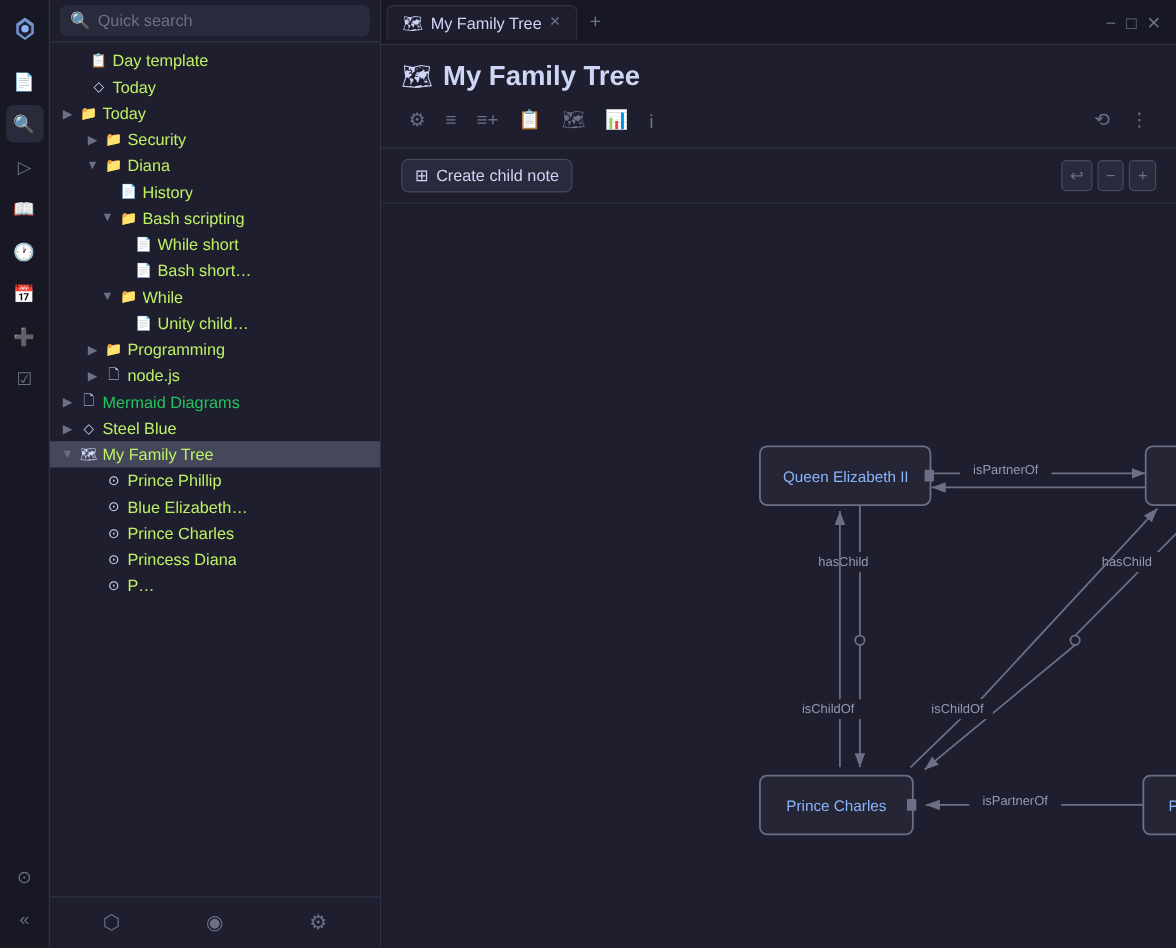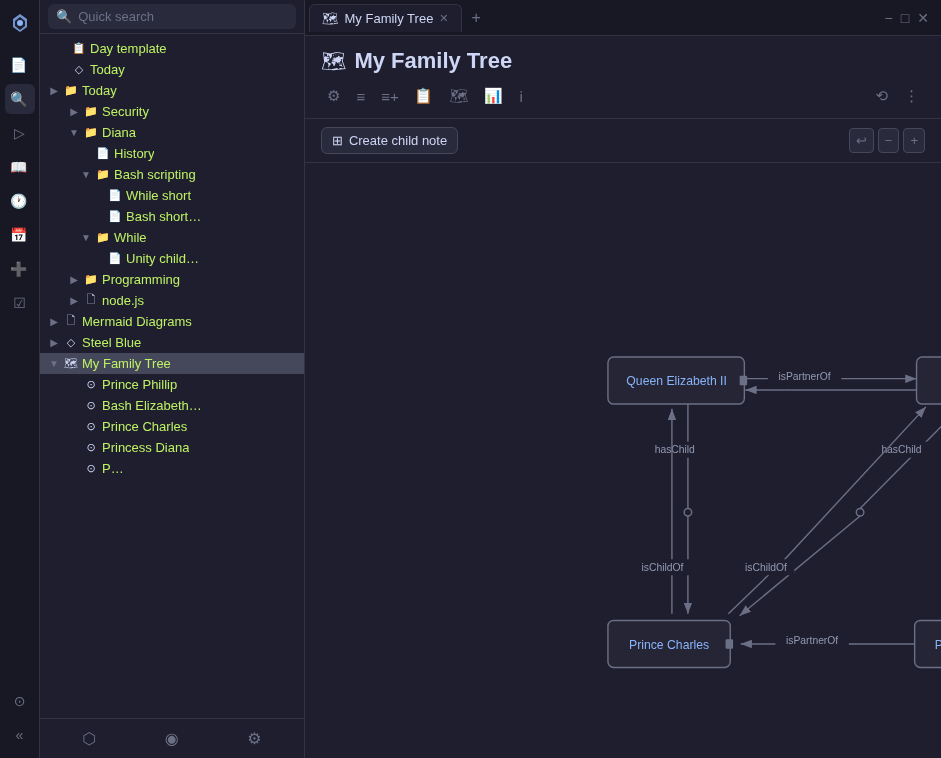--- a/index.html
+++ b/index.html
@@ -9,21 +9,21 @@
     .sidebar { width: 265px; background: #1e1e2e; border-right: 1px solid #313244; display: flex; flex-direction: column; flex-shrink: 0; }
     .sidebar-top { padding: 4px 8px; border-bottom: 1px solid #313244; }
     .search-bar { display: flex; align-items: center; gap: 6px; background: #2a2a3d; border-radius: 6px; padding: 5px 8px; cursor: pointer; }
     .search-bar span { color: #6c7086; font-size: 13px; }
     .sidebar-tree { flex: 1; overflow-y: auto; padding: 4px 0; }
     .tree-item { display: flex; align-items: center; gap: 4px; padding: 3px 8px; cursor: pointer; white-space: nowrap; overflow: hidden; }
     .tree-item.selected { background: #45475a; }
     .chevron { width: 12px; height: 12px; display: inline-flex; align-items: center; justify-content: center; color: #6c7086; font-size: 10px; flex-shrink: 0; }
     .tree-icon { width: 14px; height: 14px; display: inline-flex; align-items: center; justify-content: center; font-size: 11px; flex-shrink: 0; }
     .tree-label { color: #bef264; font-size: 13px; overflow: hidden; text-overflow: ellipsis; }
-    .tree-label.accent { color: #bef264; }
+    .tree-label.accent { color: #22c55e; }
     .indent-1 { padding-left: 16px; }
     .indent-2 { padding-left: 28px; }
     .indent-3 { padding-left: 40px; }
     .indent-4 { padding-left: 52px; }
     .sidebar-bottom { border-top: 1px solid #313244; padding: 6px 8px; display: flex; align-items: center; justify-content: space-around; }
     .sidebar-bottom-icon { color: #6c7086; cursor: pointer; font-size: 16px; padding: 4px; border-radius: 4px; }
 
     
     .icon-bar { width: 40px; background: #181825; border-right: 1px solid #313244; display: flex; flex-direction: column; align-items: center; padding: 8px 0; gap: 4px; }
     .icon-bar-icon { width: 30px; height: 30px; display: flex; align-items: center; justify-content: center; color: #6c7086; cursor: pointer; border-radius: 6px; font-size: 14px; }
@@ -178,21 +178,21 @@
       <span class="tree-label">My Family Tree</span>
     </div>
     <div class="tree-item indent-2">
       <span class="chevron"> </span>
       <span class="tree-icon">⊙</span>
       <span class="tree-label">Prince Phillip</span>
     </div>
     <div class="tree-item indent-2">
       <span class="chevron"> </span>
       <span class="tree-icon">⊙</span>
-      <span class="tree-label">Bash Elizabeth…</span>
+      <span class="tree-label">Blue Elizabeth…</span>
     </div>
     <div class="tree-item indent-2">
       <span class="chevron"> </span>
       <span class="tree-icon">⊙</span>
       <span class="tree-label">Prince Charles</span>
     </div>
     <div class="tree-item indent-2">
       <span class="chevron"> </span>
       <span class="tree-icon">⊙</span>
       <span class="tree-label">Princess Diana</span>

